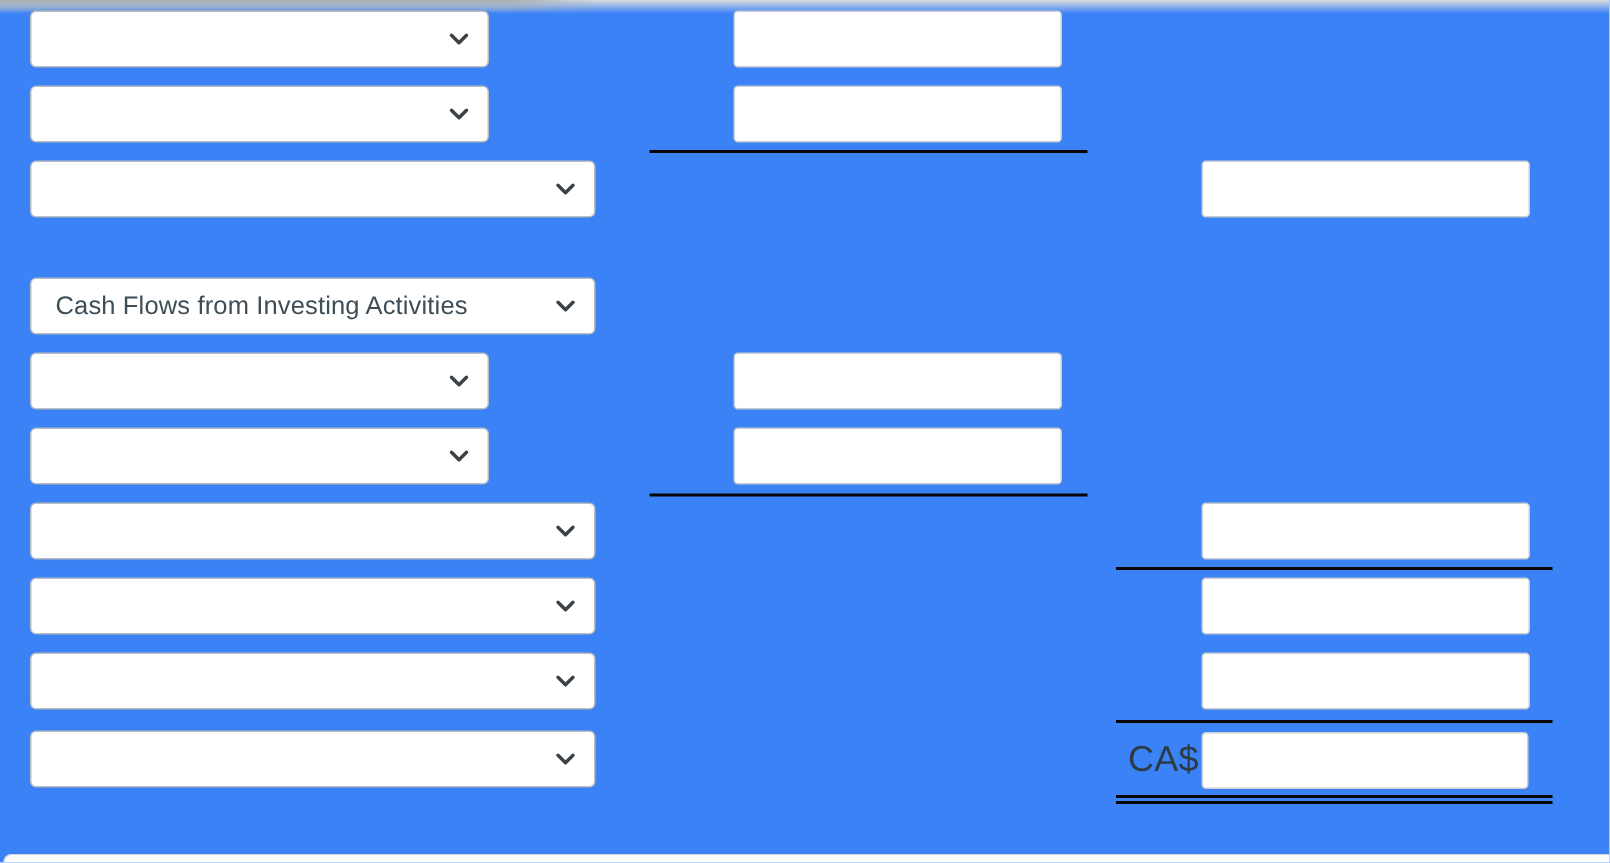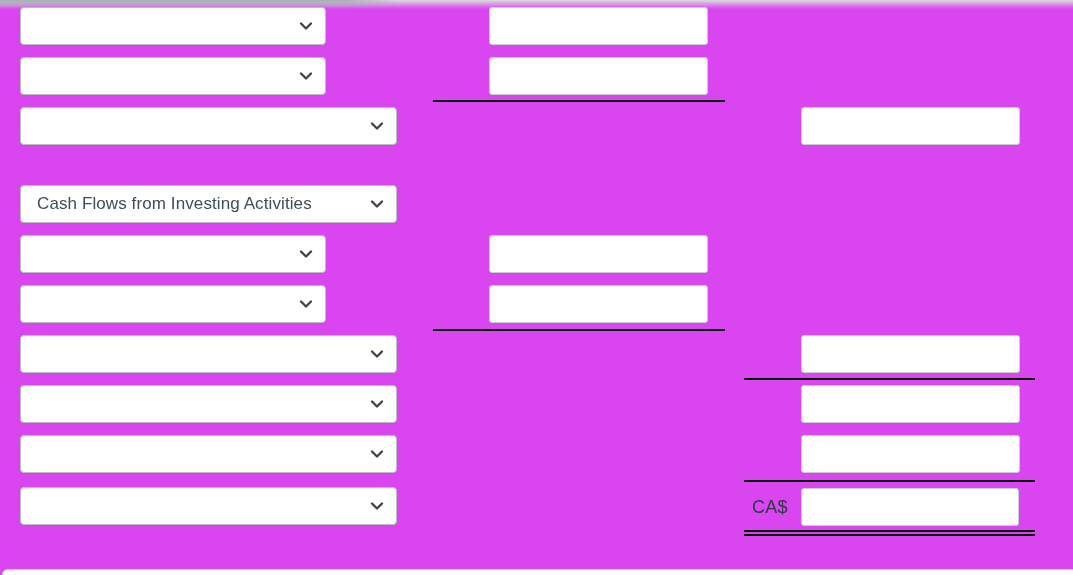--- a/index.html
+++ b/index.html
@@ -1,17 +1,17 @@
 <!DOCTYPE html>
 <html><head>
 <meta charset="utf-8">
 <style>
   html,body{margin:0;padding:0;background:#ffffff;}
   .stage{
-    position:relative;width:1073px;height:575px;background:#d946ef;
+    position:relative;width:1073px;height:575px;background:#3b82f6;
     font-family:"Liberation Sans",sans-serif;overflow:hidden;
   }
   
   .top-shade{
     position:absolute;left:0;top:0;width:1073px;height:9px;
     background:linear-gradient(to bottom,#d9dcde,rgba(255,255,255,0));
   }
   .top-shade-left{
     position:absolute;left:0;top:0;width:398px;height:9px;
     background:linear-gradient(to bottom,rgba(165,172,177,.95),rgba(255,255,255,0));
@@ -44,21 +44,21 @@
     outline:none;
   }
   
   .rule{position:absolute;height:2px;background:#060606;}
   .rule-double{
     position:absolute;height:6px;box-sizing:border-box;
     border-top:2px solid #060606;border-bottom:2px solid #060606;
   }
   .currency{
     position:absolute;left:752px;top:488px;height:38px;line-height:38px;
-    font-size:18px;color:#2d3b45;letter-spacing:.2px;
+    font-size:24px;color:#2d3b45;letter-spacing:.2px;
   }
   
   .next-card-edge{
     position:absolute;left:2px;top:569px;width:1075px;height:10px;
     border:1px solid #cfd3d5;border-bottom:none;border-radius:6px 6px 0 0;
     background:#fefefe;box-sizing:border-box;
   }
 </style>
 </head>
 <body>

